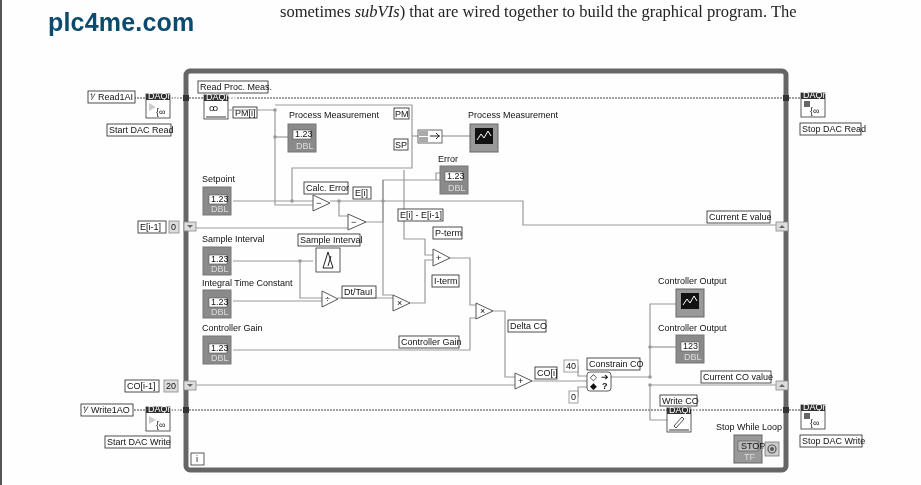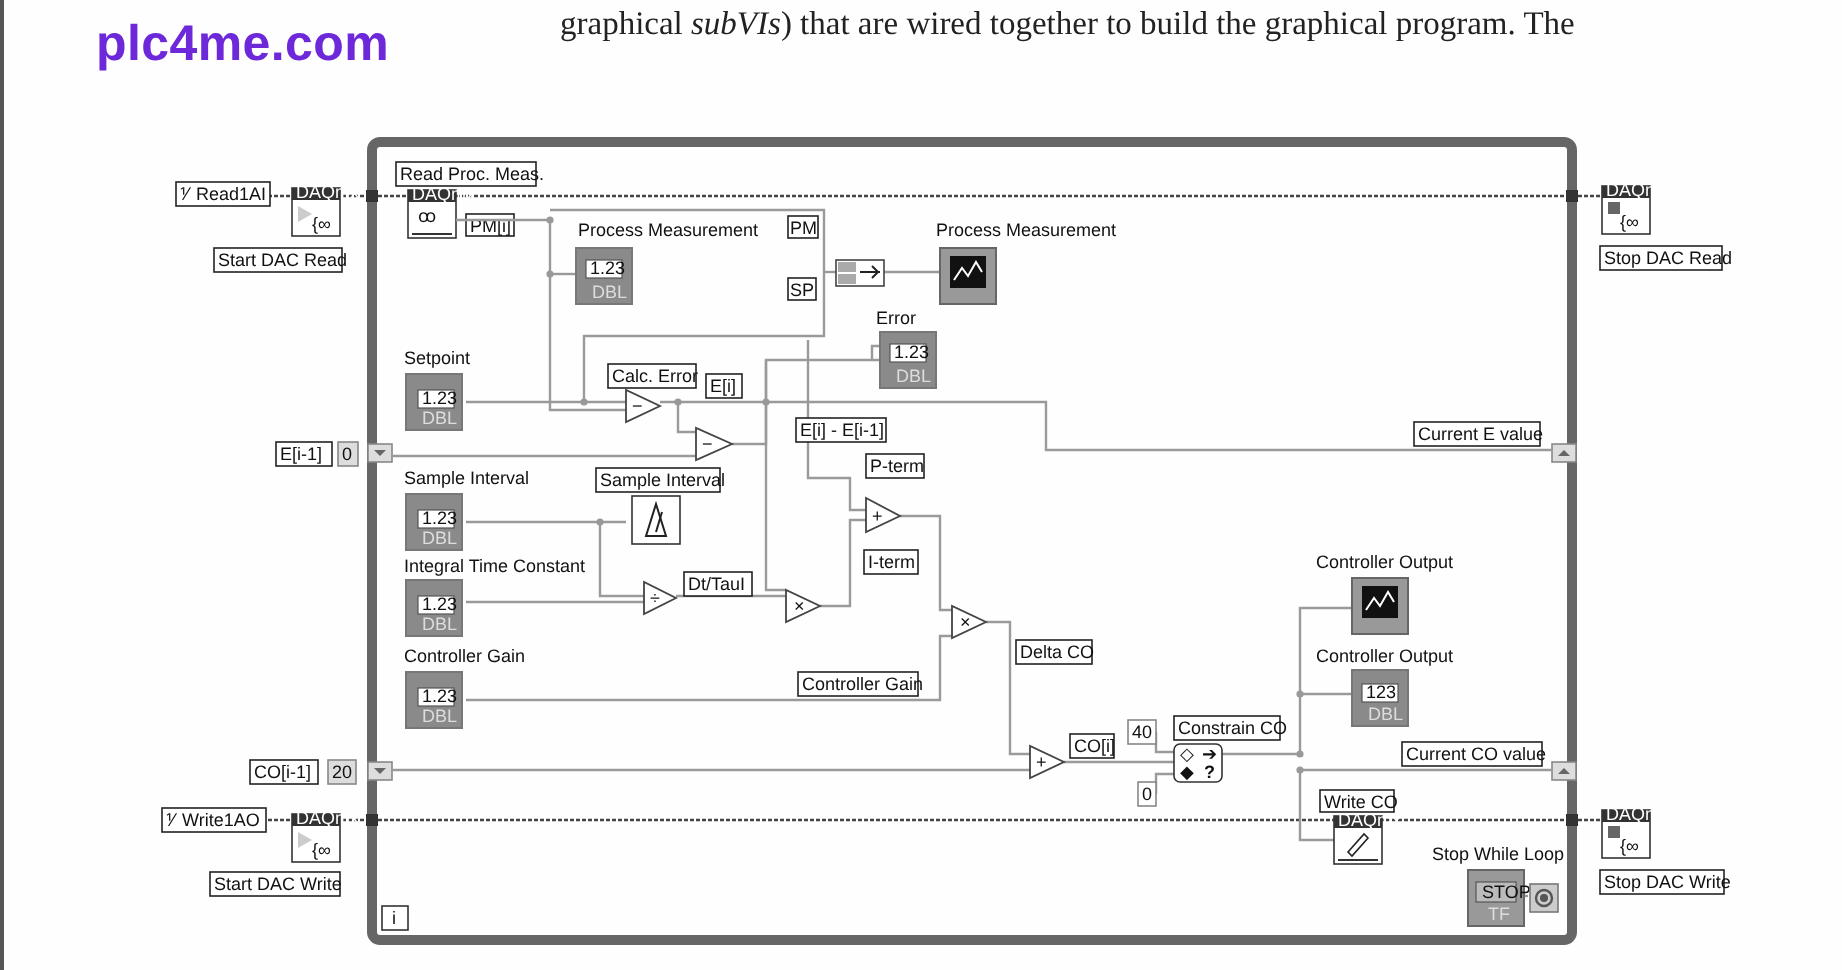--- a/index.html
+++ b/index.html
@@ -1,37 +1,37 @@
 <!DOCTYPE html>
 <html><head>
 <meta charset="utf-8">
 <style>
   html,body{margin:0;padding:0;background:#fefefe;}
   body{width:921px;height:485px;position:relative;overflow:hidden;font-family:"Liberation Sans",sans-serif;}
   .leftedge{position:absolute;left:0;top:0;width:2px;height:485px;background:#555;}
-  .watermark{position:absolute;left:48px;top:8px;font-family:"Liberation Sans",sans-serif;font-weight:bold;font-size:25px;color:#6d28d9;letter-spacing:0.2px;}
+  .watermark{position:absolute;left:48px;top:8px;font-family:"Liberation Sans",sans-serif;font-weight:bold;font-size:25px;color:#0c4a6e;letter-spacing:0.2px;}
   .bodytext{position:absolute;left:280px;top:2px;width:600px;font-family:"Liberation Serif",serif;font-size:16.5px;line-height:19px;color:#222;}
   .bodytext i{font-style:italic;}
   svg#bd{position:absolute;left:0;top:60px;}
   svg text{font-family:"Liberation Sans",sans-serif;font-size:9px;fill:#111;}
   .lbl-box{fill:#fff;stroke:#222;stroke-width:0.8;}
   .wire{stroke:#9a9a9a;stroke-width:1.2;fill:none;}
   .refwire{stroke:#444;stroke-width:1.2;stroke-dasharray:2 1;fill:none;}
   .ctl{fill:#8a8a8a;stroke:#777;stroke-width:1;}
   .ctl-inner{fill:#fff;stroke:#555;stroke-width:0.6;}
   .tri{fill:#fff;stroke:#444;stroke-width:0.9;}
   .node{fill:#999;}
 </style>
 </head>
 <body>
 
 <div class="leftedge"></div>
 <div class="watermark">plc4me.com</div>
 <div class="bodytext">
-  <span>graphical </span><i>subVIs</i><span>) that are wired together to build the graphical program. The</span><br>
+  <span>sometimes </span><i>subVIs</i><span>) that are wired together to build the graphical program. The</span><br>
 </div>
 
 <svg id="bd" width="921" height="425" viewBox="0 60 921 425">
 
   <rect x="186" y="71" width="600" height="399" rx="4" fill="none" stroke="#666" stroke-width="5"></rect>
 
   <path class="refwire" d="M150 98 H 805"></path>
   <path class="refwire" d="M150 410 H 805"></path>
   <path class="refwire" d="M134 98 H 150"></path>
   <path class="refwire" d="M134 410 H 150"></path>

